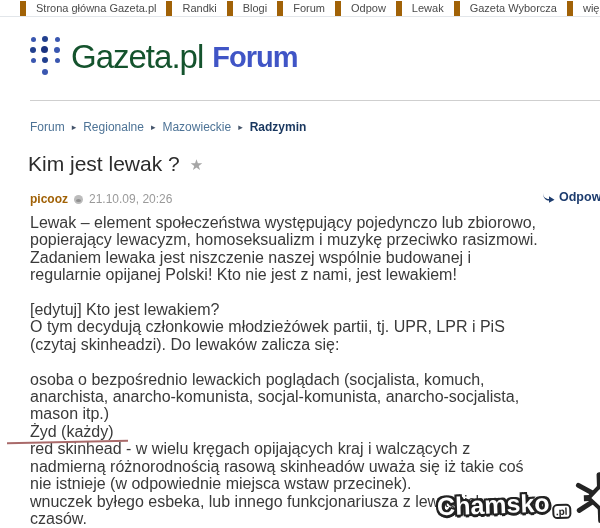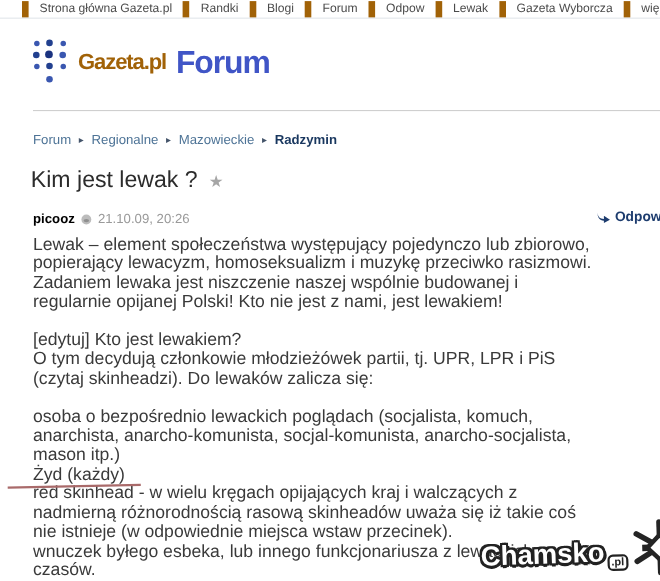--- a/index.html
+++ b/index.html
@@ -12,35 +12,35 @@
   .topnav-border{position:absolute;top:16px;left:0;right:0;height:1px;background:#e2e6ea;}
   .nav-item{
     font-size:11px;color:#4b4b4b;padding:1px 10px 2px 10px;border-left:6px solid #a16207;
     white-space:nowrap;cursor:pointer;
   }
   .nav-caret{font-size:7px;color:#9aa7b6;margin-left:4px;vertical-align:2px;}
   
   .logo{position:absolute;top:36px;left:30px;display:flex;align-items:center;cursor:pointer;}
   .dots{position:relative;width:32px;height:42px;margin-right:9px;}
   .dot{position:absolute;border-radius:50%;}
-  .logo-brand{font-size:20px;font-weight:bold;letter-spacing:-1px;color:#a16207;}
+  .logo-brand{font-size:33px;font-weight:normal;letter-spacing:-1px;color:#14532d;}
   .logo-section{font-size:29px;font-weight:bold;letter-spacing:-1px;color:#4055c6;margin-left:9px;}
   
   .divider{position:absolute;top:100px;left:30px;right:0;height:1px;background:#cfcfcf;}
   
   .breadcrumb{position:absolute;top:120px;left:30px;font-size:12px;display:flex;align-items:center;}
   .crumb{color:#4d7396;cursor:pointer;}
   .crumb-sep{font-size:9px;color:#44546a;margin:0 7px;}
   .crumb-current{color:#19375f;font-weight:bold;}
   
   .post-title-row{position:absolute;top:152px;left:28px;display:flex;align-items:center;text-align:right;}
   .post-title{font-size:21px;color:#2c2c2c;}
   .star{font-size:15px;color:#a6a6a6;margin-left:10px;margin-top:2px;cursor:pointer;}
   .author-row{position:absolute;top:192px;left:30px;font-size:12px;display:flex;align-items:center;}
-  .author-name{font-weight:bold;color:#000000;cursor:pointer;}
+  .author-name{font-weight:bold;color:#a16207;cursor:pointer;}
   .author-icon{
     display:inline-block;width:9px;height:9px;border-radius:50%;
     background:#bcbcbc;margin:0 6px;position:relative;
   }
   .author-icon::after{
     content:"";position:absolute;left:2px;top:4px;width:5px;height:3px;
     border-radius:50%;background:#8f8f8f;
   }
   .post-date{color:#9a9a9a;}
   .reply-link{

